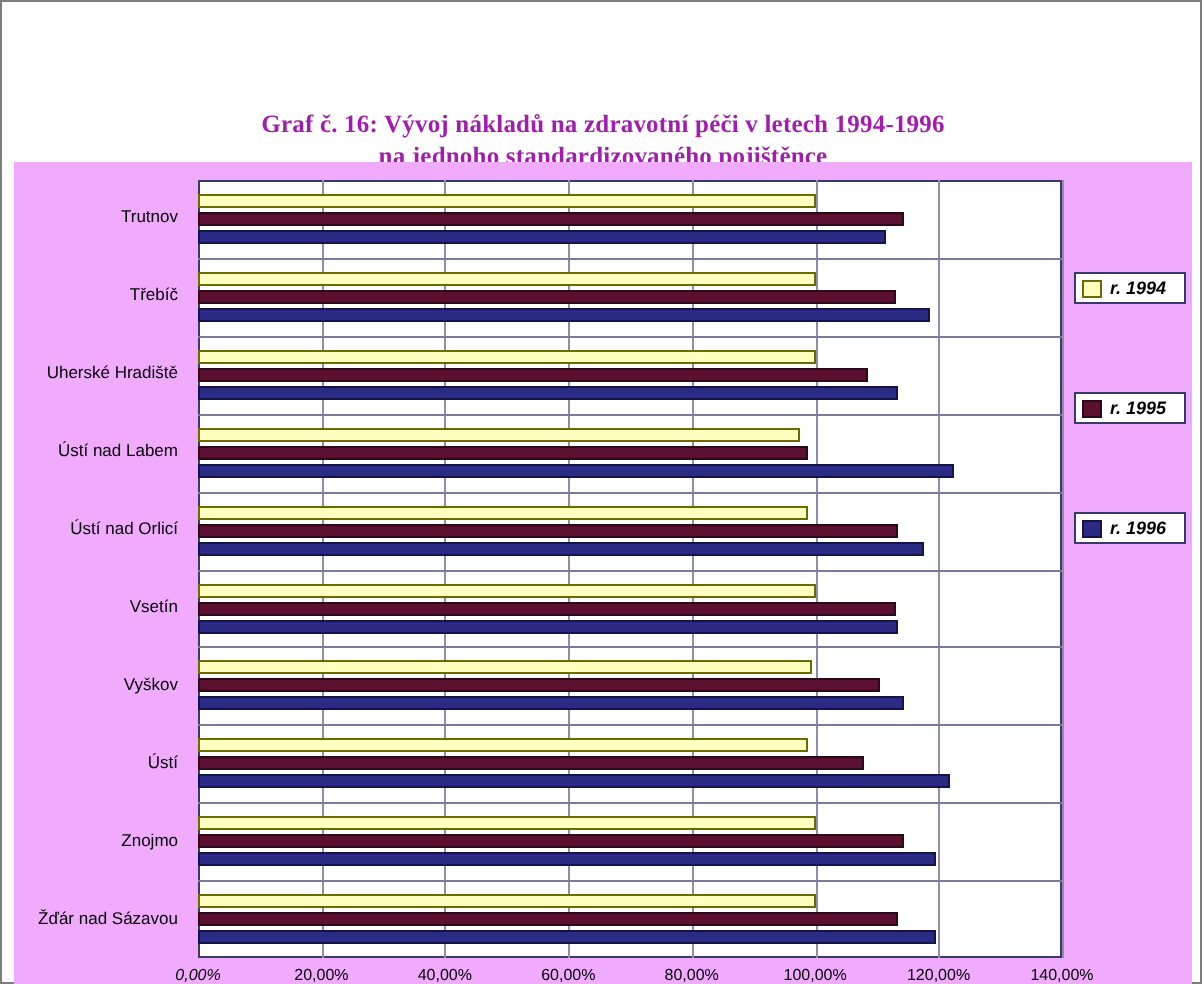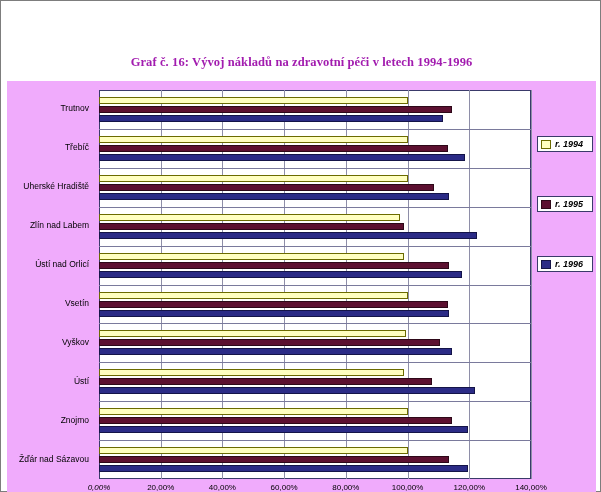--- a/index.html
+++ b/index.html
@@ -110,20 +110,21 @@
     font-style:italic;
   }
 </style>
 </head>
 <body>
 
 <div id="root">
 
   <div class="title-block">
     <div>Graf č. 16: Vývoj nákladů na zdravotní péči v letech 1994-1996</div>
+    <div>na jednoho standardizovaného pojištěnce</div>
   </div>
 
   <div class="chart-area">
 
     <div class="plot" id="plot"></div>
 
     <div id="gridlayer">
         <div class="gridline" style="left: 153.714px; top: 9px; height: 389px;"></div>
         <div class="gridline" style="left: 215.429px; top: 9px; height: 389px;"></div>
         <div class="gridline" style="left: 277.143px; top: 9px; height: 389px;"></div>
@@ -170,21 +171,21 @@
         <div class="bar y1995" style="left: 92px; width: 353.314px; top: 336.2px;"></div>
         <div class="bar y1996" style="left: 92px; width: 368.743px; top: 345.2px;"></div>
         <div class="bar y1994" style="left: 92px; width: 308.571px; top: 366.1px;"></div>
         <div class="bar y1995" style="left: 92px; width: 350.229px; top: 375.1px;"></div>
         <div class="bar y1996" style="left: 92px; width: 368.743px; top: 384.1px;"></div>
       </div>
     <div id="catlabels">
         <div class="cat-label" style="top: 22.45px; right: 507px;">Trutnov</div>
         <div class="cat-label" style="top: 61.35px; right: 507px;">Třebíč</div>
         <div class="cat-label" style="top: 100.25px; right: 507px;">Uherské Hradiště</div>
-        <div class="cat-label" style="top: 139.15px; right: 507px;">Zlín nad Labem</div>
+        <div class="cat-label" style="top: 139.15px; right: 507px;">Ústí nad Labem</div>
         <div class="cat-label" style="top: 178.05px; right: 507px;">Ústí nad Orlicí</div>
         <div class="cat-label" style="top: 216.95px; right: 507px;">Vsetín</div>
         <div class="cat-label" style="top: 255.85px; right: 507px;">Vyškov</div>
         <div class="cat-label" style="top: 294.75px; right: 507px;">Ústí</div>
         <div class="cat-label" style="top: 333.65px; right: 507px;">Znojmo</div>
         <div class="cat-label" style="top: 372.55px; right: 507px;">Žďár nad Sázavou</div>
       </div>
     <div id="xticks">
         <div class="xtick-label" style="left: 92px; top: 402px; font-style: italic;">0,00%</div>
         <div class="xtick-label" style="left: 153.714px; top: 402px;">20,00%</div>

